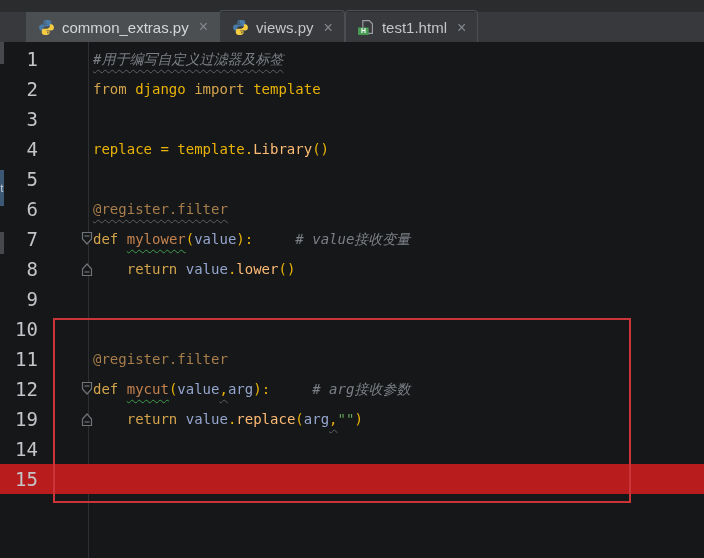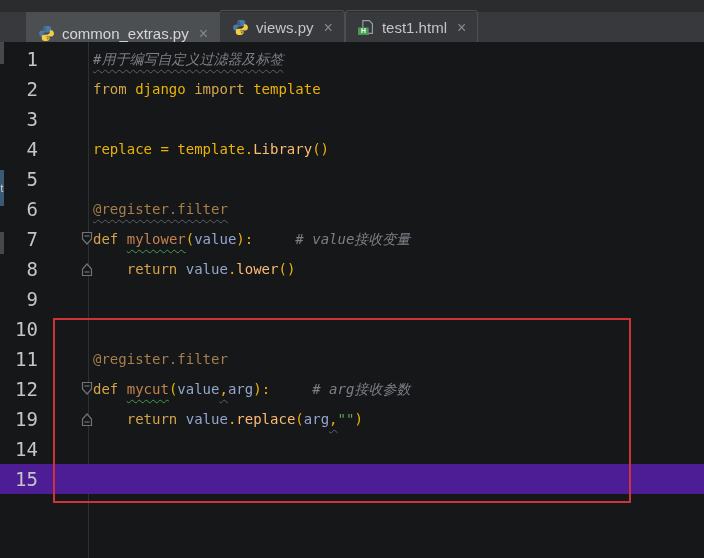--- a/index.html
+++ b/index.html
@@ -5,31 +5,31 @@
   html,body{margin:0;padding:0;background:#161718;width:704px;height:558px;overflow:hidden;}
   *{box-sizing:border-box;}
   .app{position:relative;width:704px;height:558px;font-family:"Liberation Sans",sans-serif;}
 
   
   .tabbar{position:relative;height:42px;background:#37393c;overflow:hidden;}
   .tab-top-strip{position:absolute;top:0;left:0;right:0;height:12px;background:#2a2c2e;}
   .tabs{position:absolute;left:26px;top:12px;bottom:0;display:flex;align-items:stretch;}
   .tab{display:flex;align-items:center;gap:7px;padding:0 11px;color:#c3c5c9;font-size:15px;
        background:transparent;cursor:default;position:relative;}
-  .tab.active{background:#4c4f52;color:#d4d6d9;align-items:flex-end;}
+  .tab.active{background:#4c4f52;color:#d4d6d9;}
   .tab.outlined{border:1px solid #4b4e52;border-bottom:none;border-radius:4px 4px 0 0;margin-top:-2px;padding-top:2px;}
   .tab .file-icon{width:18px;height:18px;display:inline-flex;align-items:center;justify-content:center;}
   .tab-close{color:#85888d;font-size:16px;line-height:1;margin-left:3px;}
 
   
   .editor{position:relative;width:704px;height:516px;background:#161718;overflow:hidden;}
   .gutter-sep{position:absolute;left:88px;top:0;bottom:0;width:1px;background:#2d2f33;z-index:0;}
   .lines{position:absolute;top:2px;left:0;right:0;z-index:1;}
   .code-row{position:relative;height:30px;display:flex;align-items:center;}
-  .code-row.current{background:#4c1d95;}
+  .code-row.current{background:#b91c1c;}
   .ln{width:38px;flex:0 0 38px;text-align:right;color:#c3c5c9;
       font-family:"DejaVu Sans Mono",monospace;font-size:19px;}
   .fold-cell{width:55px;flex:0 0 55px;position:relative;height:30px;}
   .fold-cell svg{position:absolute;left:42px;top:7px;}
   pre.code{margin:0;font-family:"DejaVu Sans Mono",monospace;font-size:14px;line-height:30px;
            color:#bcbec4;white-space:pre;}
   .kw{color:#d4a44c;}
   .dec{color:#a87e4c;margin-top:8px;}
   .fn{color:#c4824e;}
   .param{color:#94a5ce;}

